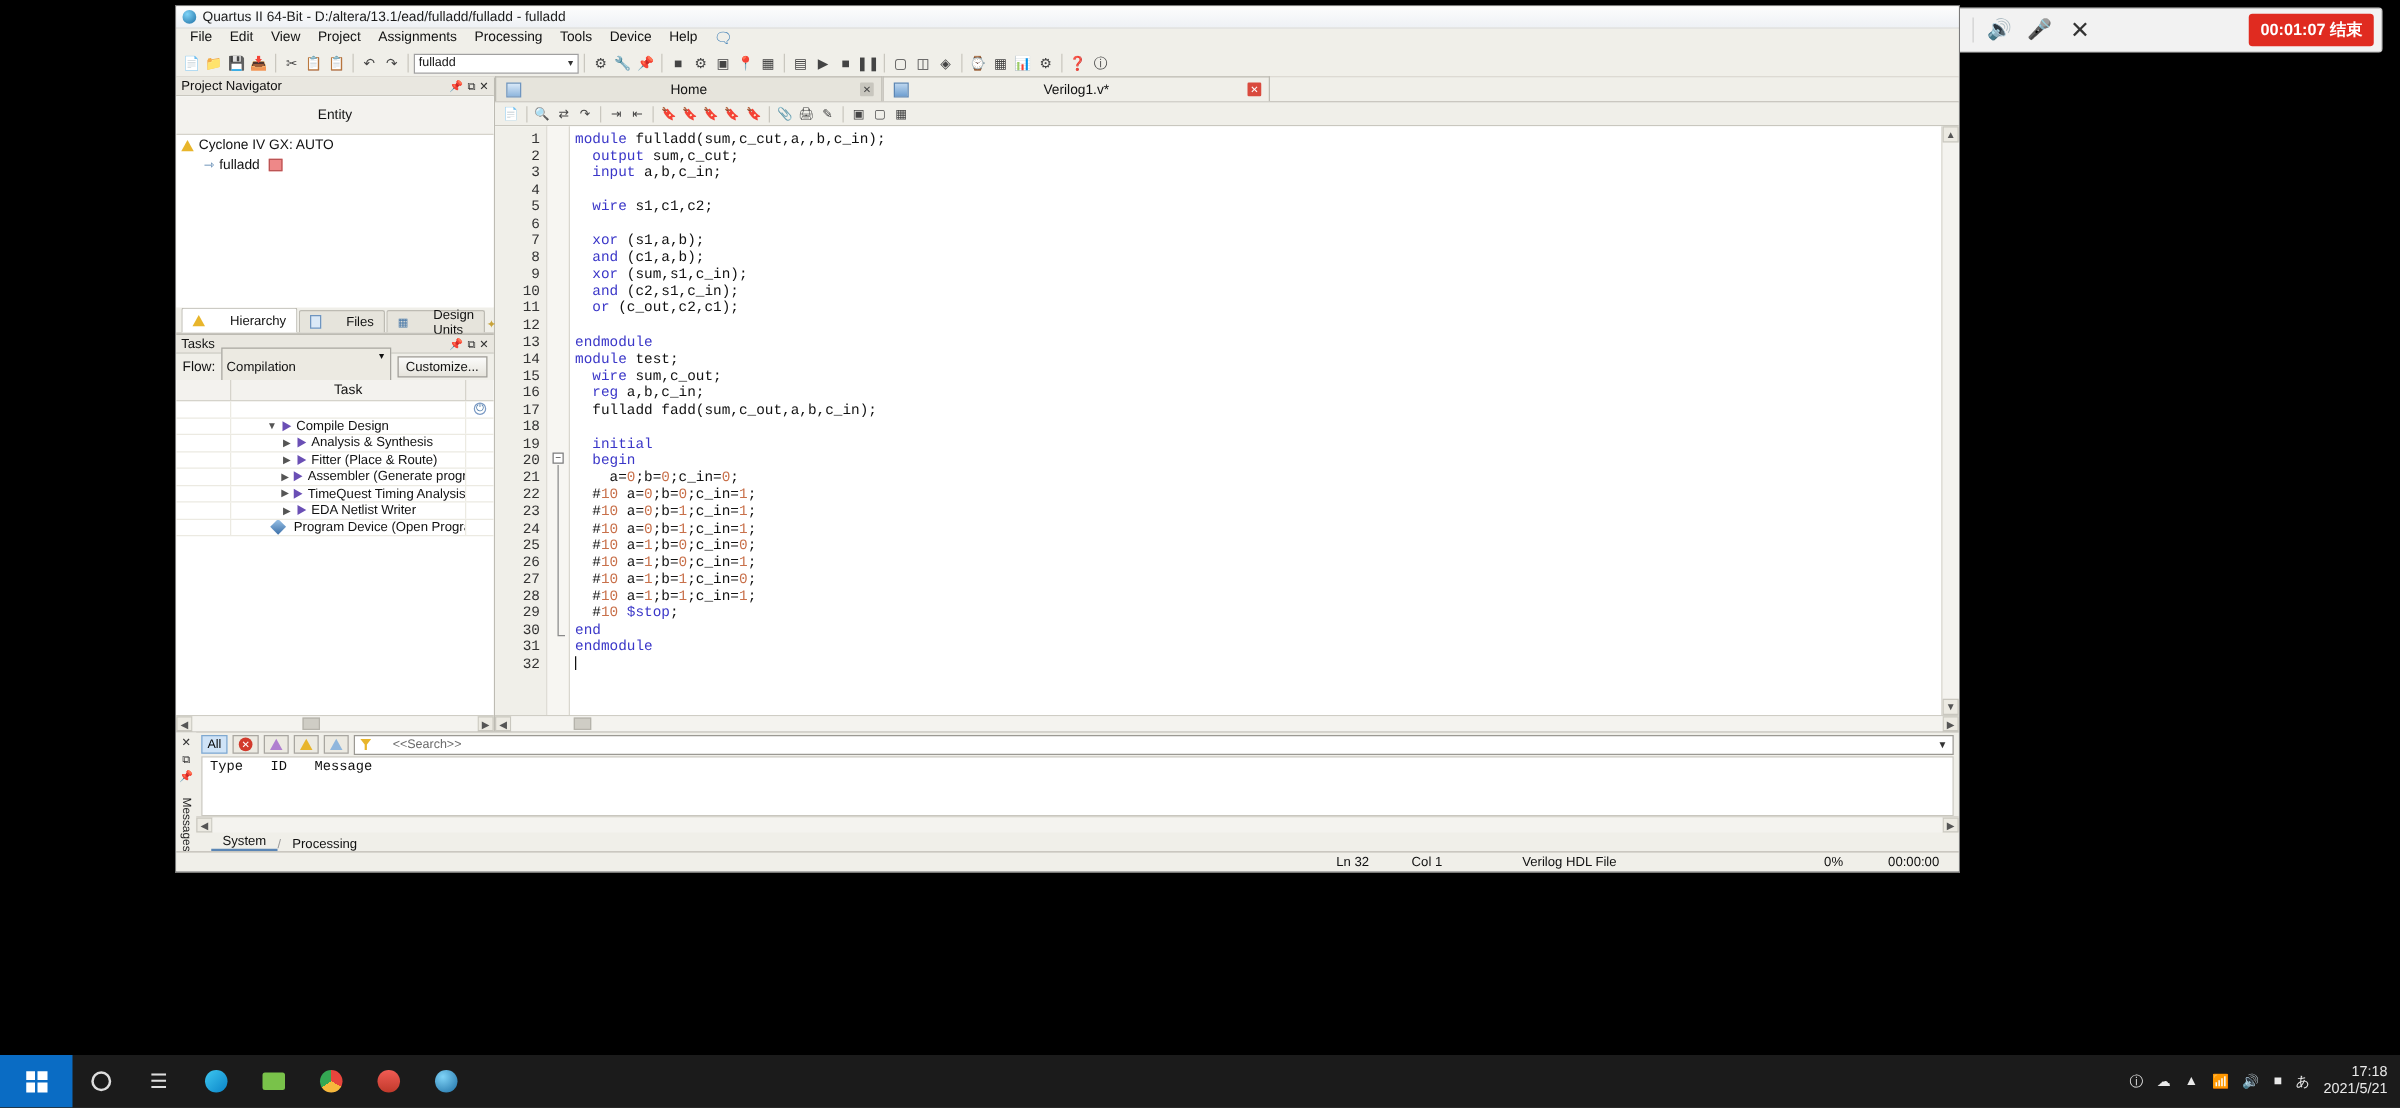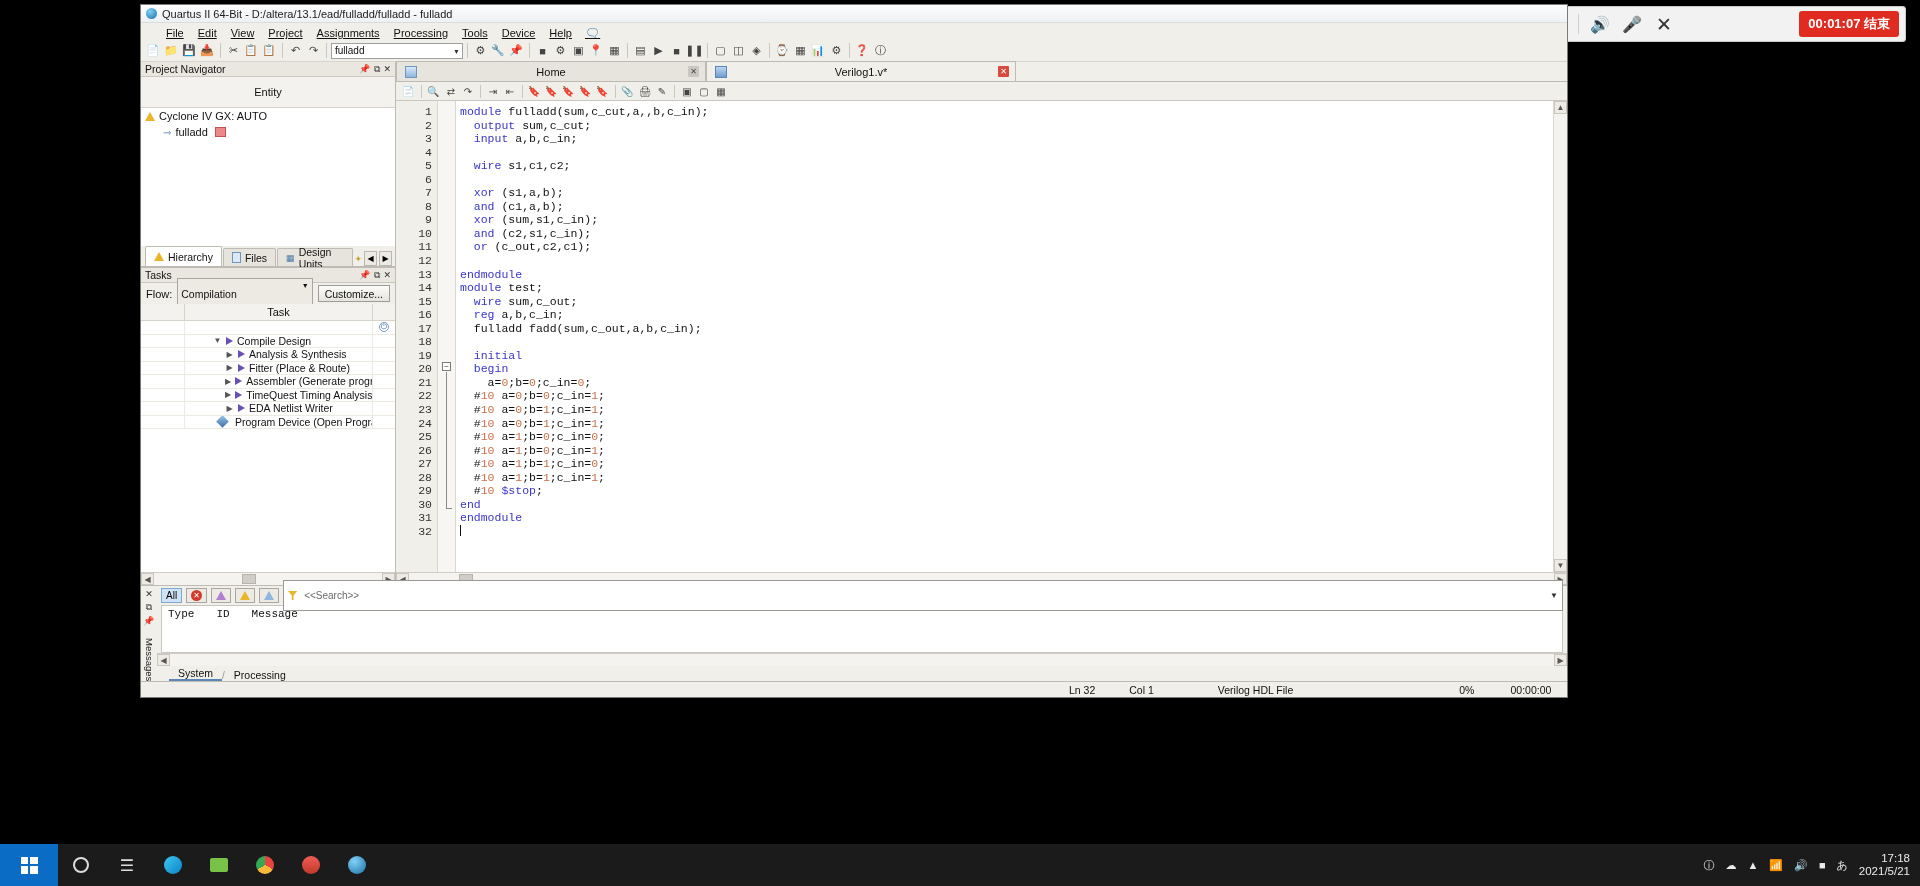--- a/index.html
+++ b/index.html
@@ -39,22 +39,22 @@
     height:18px; background:linear-gradient(#fdfdfd,#eef1f5);
     display:flex; align-items:center; gap:5px; padding:0 5px;
     font-size:11px; color:#1b1b1b; border-bottom:1px solid #dcdcdc;
   }
   .title-ico{
     width:11px;height:11px;border-radius:50%;
     background:radial-gradient(circle at 35% 30%,#7fd3f7,#1d6fa5);
     flex:0 0 auto;
   }
   .menubar{
-    height:17px; display:flex; align-items:flex-end; gap:0px;
-    font-size:11px; color:#111; padding:0 18px; background:#f0efe9;text-decoration:underline;
+    height:17px; display:flex; align-items:flex-start; gap:0px;
+    font-size:11px; color:#111; padding:0 4px; background:#f0efe9;
   }
   .menubar .mi{ padding:1px 7px; cursor:default; }
   .menu-help-ico{margin-left:6px;color:#3f7fb5;font-size:12px;}
 
   .toolbar{
     height:22px; display:flex; align-items:center; gap:1px;
     padding:0 4px; background:#f0efe9; border-bottom:1px solid #d6d4cc;
   }
   .tb{ width:17px;height:17px; display:flex;align-items:center;justify-content:center;
        font-size:11px; color:#444; cursor:pointer; border-radius:2px;}
@@ -86,21 +86,21 @@
              padding:2px 4px; }
   .tree-row.indent{ padding-left:22px; }
   .warn-tri{ width:0;height:0;border-left:5px solid transparent;border-right:5px solid transparent;
              border-bottom:9px solid #e8b52b; position:relative;}
   .pin-ico{color:#4a79a8;font-size:10px;}
   .ent-chip{ width:11px;height:10px;background:#e88;border:1px solid #b55;display:inline-block;
              position:relative; margin-left:3px;}
 
   .tabs-row{ height:21px; background:#f0efe9; display:flex; align-items:flex-end;
              border-bottom:1px solid #bdbbb3; padding-left:4px; gap:1px;}
-  .tabx{ height:18px; display:flex;align-items:center;gap:4px; padding:0 8px;
+  .tabx{ height:18px; display:flex;align-items:center;gap:20px; padding:0 8px;
          font-size:10.5px; color:#111; background:#e6e4dc;
          border:1px solid #bdbbb3;border-bottom:none; border-radius:2px 2px 0 0; cursor:pointer;}
   .tabx.active{ background:#fff; height:20px;}
   .tabs-nav{margin-left:auto;display:flex;align-items:center;gap:2px;padding-right:3px;}
   .navbtn{width:13px;height:15px;border:1px solid #b9b7af;background:#eceae2;
           display:flex;align-items:center;justify-content:center;font-size:8px;cursor:pointer;}
 
   
   .tasks-wrap{ height:318px; display:flex; flex-direction:column; border-top:1px solid #bdbbb3;}
   .flow-row{ height:21px; display:flex;align-items:center;gap:5px;padding:0 5px;
@@ -194,22 +194,22 @@
           font-size:10px;display:flex;align-items:center;justify-content:center;cursor:pointer;}
   .mt-btn.on{background:#cfe3f7;border-color:#7fa8cf;}
   .err-c{width:11px;height:11px;border-radius:50%;background:#d23a2c;color:#fff;font-size:8px;
          display:flex;align-items:center;justify-content:center;}
   .crit-t{width:0;height:0;border-left:5px solid transparent;border-right:5px solid transparent;
           border-bottom:9px solid #b07fd0;}
   .warn-t{width:0;height:0;border-left:5px solid transparent;border-right:5px solid transparent;
           border-bottom:9px solid #e8b52b;}
   .info-t{width:0;height:0;border-left:5px solid transparent;border-right:5px solid transparent;
           border-bottom:9px solid #8fb6dd;}
-  .search-box{flex:1;height:31px;background:#fff;border:1px solid #9b9993;display:flex;
-              align-items:center;gap:7px;padding:0 4px;position:relative;}
+  .search-box{flex:1;height:16px;background:#fff;border:1px solid #9b9993;display:flex;
+              align-items:center;gap:17px;padding:0 4px;position:relative;}
   .funnel{width:9px;height:9px;background:#e8b52b;clip-path:polygon(0 0,100% 0,60% 50%,60% 100%,40% 100%,40% 50%);}
   .search-ph{font-size:10px;color:#6a6a6a;}
   .search-arr{position:absolute;right:4px;font-size:8px;color:#333;}
   .msg-table{flex:1;background:#fff;border:1px solid #c9c7bf;margin:0 4px;overflow:hidden;}
   .msg-colhdr{height:16px;display:flex;align-items:center;font-family:"Liberation Mono",monospace;
               font-size:11px;color:#111;padding-left:6px;gap:22px;}
   .msg-tabs{height:15px;display:flex;align-items:flex-end;padding-left:12px;gap:0;}
   .msg-tab{font-size:10.5px;color:#111;padding:0 9px;cursor:pointer;}
   .msg-tab.active{border-bottom:2px solid #5b86b5;}
   .msg-tab-sep{color:#999;font-size:10px;}

